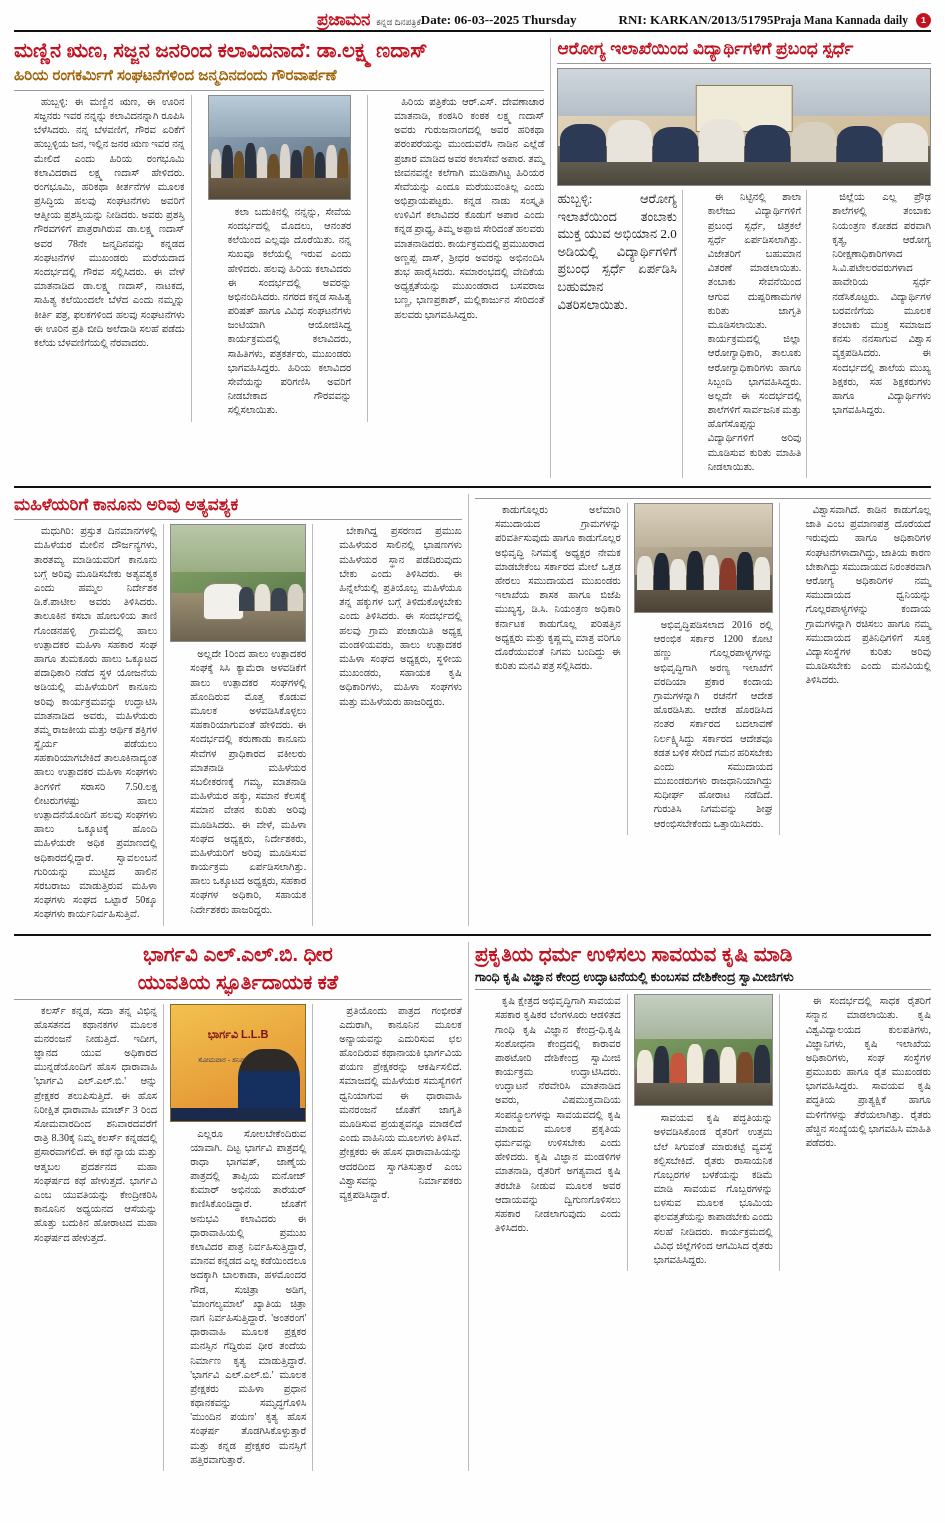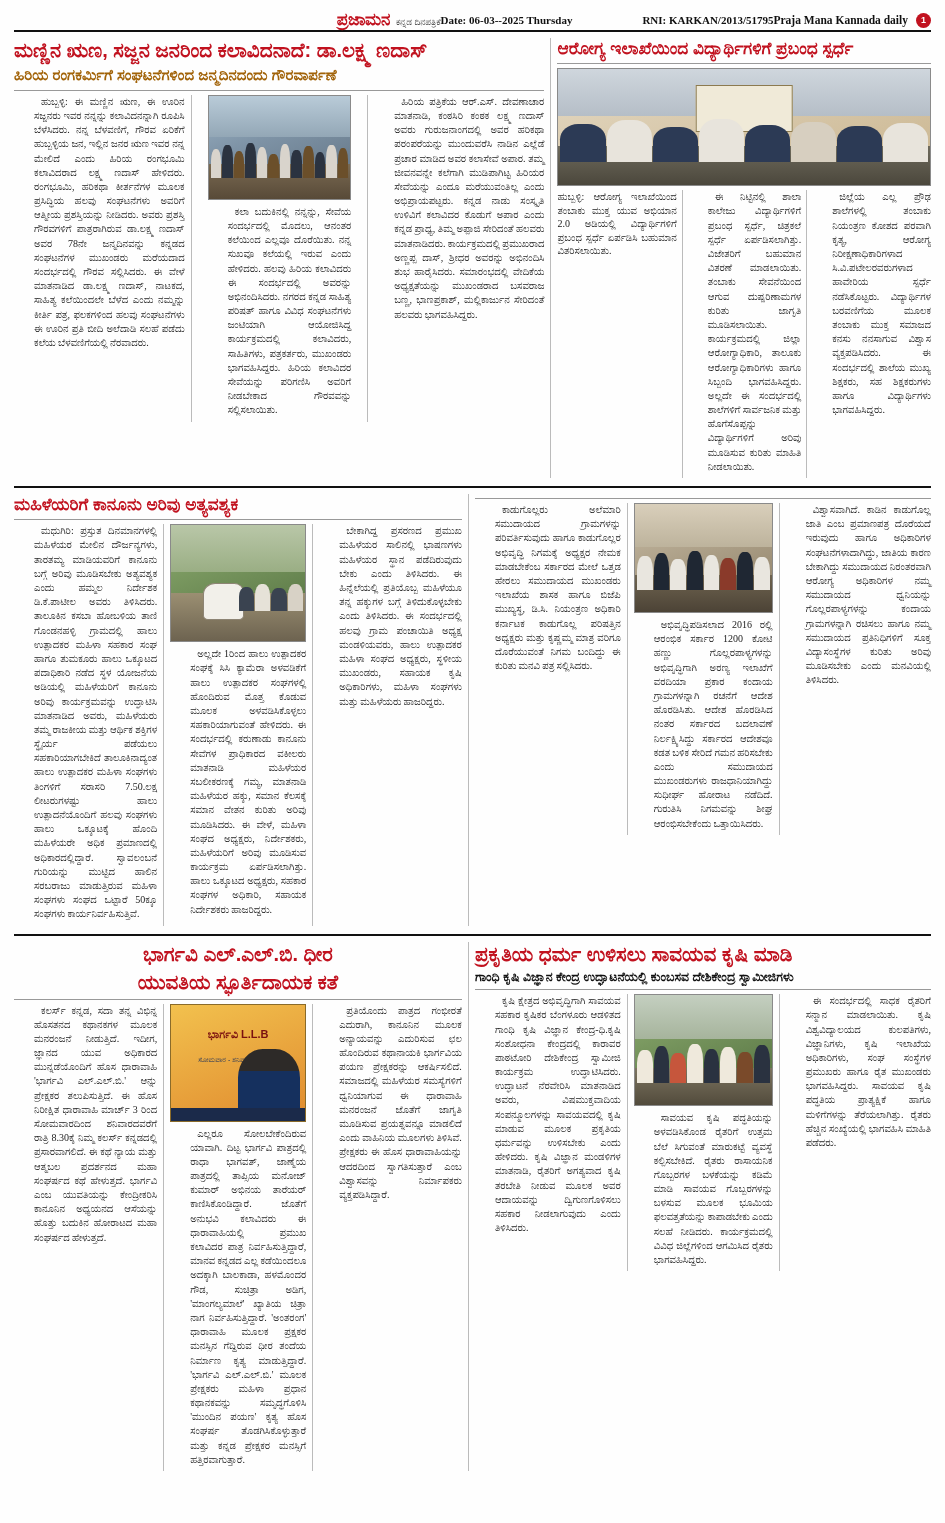--- a/index.html
+++ b/index.html
@@ -32,23 +32,23 @@
     color: #c1121f;
     letter-spacing: -0.4px;
   }
   .logo-sub {
     font-size: 9px;
     color: #333;
     font-family: "Liberation Sans", sans-serif;
   }
   .mast-mid {
     display: flex;
-    gap: 70px;
+    gap: 42px;
     font-family: "Liberation Serif", serif;
-    font-size: 11px;
+    font-size: 13px;
     font-weight: bold;
     color: #111;
   }
   .mast-right {
     display: flex;
     align-items: center;
     gap: 8px;
     font-size: 11.5px;
     font-weight: bold;
   }
@@ -84,21 +84,21 @@
     font-size: 10px;
     line-height: 1.42;
     text-align: justify;
     color: #1a1a1a;
     hyphens: auto;
     word-spacing: -0.3px;
     margin-left: 20px;
   }
   .body-text p { margin: 0 0 4px 0; text-indent: 7px; }
   .caption {
-    font-size: 10px;
+    font-size: 13px;
     line-height: 1.35;
     text-align: justify;
     color: #1a1a1a;
   }
   
   .photo {
     position: relative;
     overflow: hidden;
     border: 1px solid #8a8a8a;
     background: linear-gradient(160deg,#9fb6c8 0%, #7e93a6 40%, #5d6e7d 100%);

